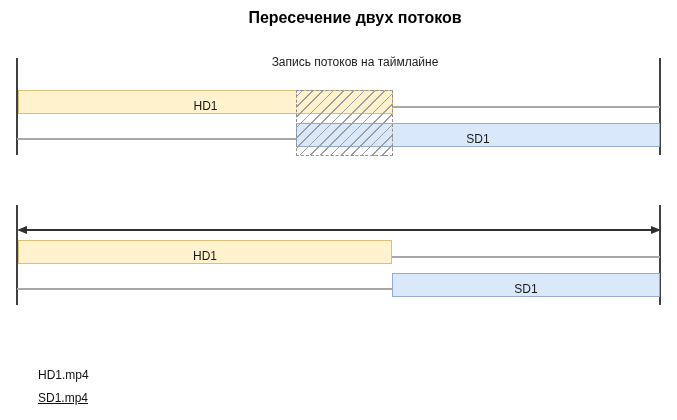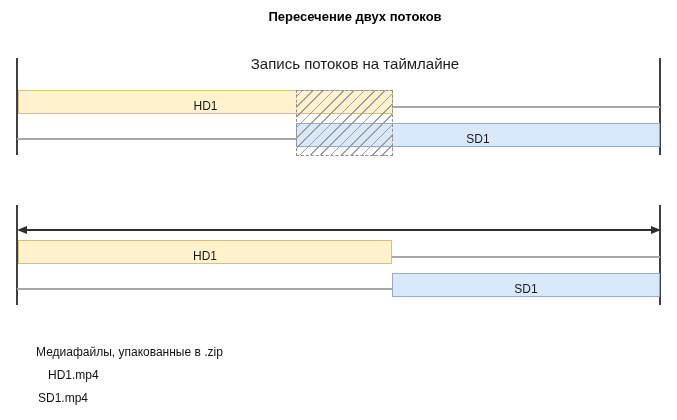--- a/index.html
+++ b/index.html
@@ -9,24 +9,24 @@
     --arrow:#2f2f2f; --hatch-line:#9e9e9e; --text:#111111;
   }
   html,body{margin:0;padding:0;background:#fff;}
   .canvas{
     position:relative; width:677px; height:420px; background:#ffffff;
     font-family:"Liberation Sans", sans-serif; color:var(--text); overflow:hidden;
   }
   .abs{position:absolute;}
   .title{
     left:115px; top:9px; width:480px; text-align:center;
-    font-size:13px; font-weight:bold; color:#000;
+    font-size:16px; font-weight:bold; color:#000;
   }
   .caption{
-    left:115px; width:480px; text-align:center; font-size:15px; color:#1c1c1c;
+    left:115px; width:480px; text-align:center; font-size:12px; color:#1c1c1c;
   }
   .vline{width:2px; background:var(--axis-line);}
   .trackline{height:2px; background:var(--track-line);}
   .bar{
     box-sizing:border-box; height:24px; line-height:31px; text-align:center;
     font-size:12px; color:#1a1a1a;
   }
   .bar.hd{background:var(--hd-fill); border:1.5px solid var(--hd-stroke);}
   .bar.sd{background:var(--sd-fill); border:1.5px solid var(--sd-stroke);}
   .hatch{
@@ -75,17 +75,16 @@
   <div class="abs bar hd" style="left:18px; top:240px; width:374px;">
     <span>HD1</span>
   </div>
   <div class="abs trackline" style="left:392px; top:256px; width:268px;"></div>
 
   <div class="abs trackline" style="left:17px; top:288px; width:375px;"></div>
   <div class="abs bar sd" style="left:392px; top:273px; width:268px;">
     <span>SD1</span>
   </div>
 
-  <div class="abs note" style="left:36px; top:345px;">Медиафайлы, упакованные в .zip</div>
-  <div class="abs note" style="left:48px; top:368px;">HD1.mp4</div>
-  <div class="abs note" style="left:38px; top:391px;">SD1.mp4</div>
+  <div class="abs note" style="left:38px; top:368px;">HD1.mp4</div>
+  <div class="abs note" style="left:38px; top:391px;text-decoration:underline;">SD1.mp4</div>
 
 </div>
 
 </body></html>

